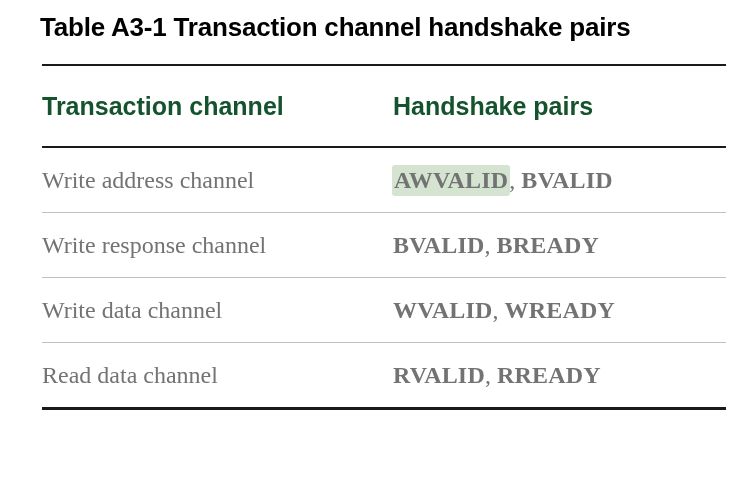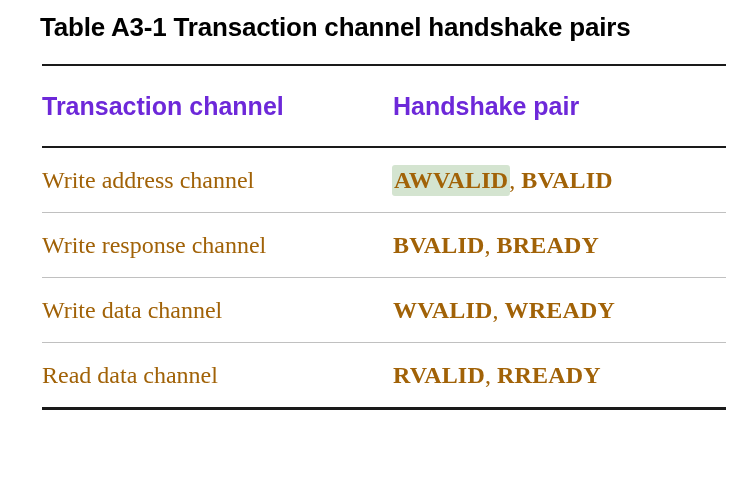--- a/index.html
+++ b/index.html
@@ -72,36 +72,36 @@
   }
 
   
   table.axi-table th {
     font-family: "Liberation Sans", sans-serif;
     font-weight: bold;
     font-size: 25px;
     line-height: 28px;
     text-align: left;
     vertical-align: middle;
-    color: #6d28d9;
+    color: #14532d;
     padding: 0;
     height: 80px;
     white-space: nowrap;
   }
   th.cell-channel { padding-left: 23px; }
   th.cell-pair    { padding-left: 0px;  }
 
   
   table.axi-table td {
     font-family: "Liberation Serif", serif;
     font-size: 24px;
     line-height: 28px;
     text-align: left;
     vertical-align: middle;
-    color: #a16207;
+    color: #737373;
     padding: 0;
     height: 64px;
     white-space: nowrap;
   }
   td.cell-channel {
     padding-left: 21px;
     font-weight: normal;
   }
   td.cell-pair {
     padding-left: 0px;
@@ -135,21 +135,21 @@
 
   <div id="table-wrap">
     <table class="axi-table">
       <colgroup>
         <col class="col-channel">
         <col class="col-pair">
       </colgroup>
       <thead>
         <tr class="header-row">
           <th class="cell-channel">Transaction channel</th>
-          <th class="cell-pair">Handshake pair</th>
+          <th class="cell-pair">Handshake pairs</th>
         </tr>
       </thead>
       <tbody>
 
         <tr class="body-row">
           <td class="cell-channel">Write address channel</td>
           <td class="cell-pair"><span class="signal highlighted">AWVALID</span><span class="sep">, </span><span class="signal">BVALID</span></td>
         </tr>
 
         <tr class="body-row">

